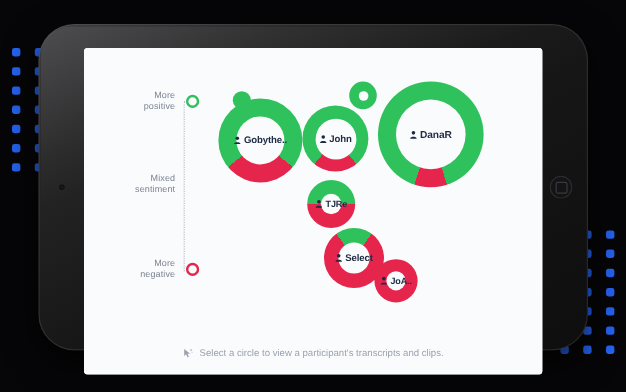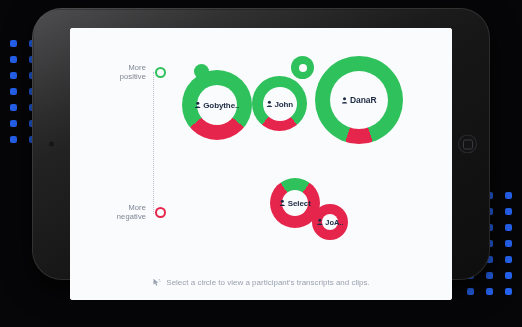--- a/index.html
+++ b/index.html
@@ -11,21 +11,21 @@
   }
 
   
   .dots{position:absolute;display:grid;gap:9px 12px;}
   .dots .dot{width:7px;height:7px;border-radius:2px;background:#2563f0;}
   #dots-left{left:10px;top:40px;grid-template-columns:repeat(3,7px);}
   #dots-right{right:10px;top:192px;grid-template-columns:repeat(3,7px);}
 
   
   .tablet{
-    position:absolute;left:32px;top:8px;width:458px;height:272px;
+    position:absolute;left:32px;top:20px;width:458px;height:272px;
     background:linear-gradient(150deg,#3a3a3c 0%,#262627 22%,#161617 55%,#0e0e0f 100%);
     border-radius:30px;
     box-shadow:0 10px 28px rgba(0,0,0,.75), inset 0 0 0 1px rgba(255,255,255,.10);
   }
   .tablet::before{ 
     content:"";position:absolute;inset:1.5px;border-radius:25px;
     background:linear-gradient(160deg,rgba(255,255,255,.10),rgba(255,255,255,0) 35%);
     pointer-events:none;
   }
   .camera{
@@ -173,20 +173,25 @@
 
         <div class="axis">
           <div class="axis-line"></div>
 
           <div class="axis-stop" id="stop-positive">
             <span class="lbl">More
 positive</span>
             <span class="marker m-pos"></span>
           </div>
 
+          <div class="axis-stop" id="stop-mixed">
+            <span class="lbl">Mixed
+sentiment</span>
+            <span class="marker m-mix"></span>
+          </div>
 
           <div class="axis-stop" id="stop-negative">
             <span class="lbl">More
 negative</span>
             <span class="marker m-neg"></span>
           </div>
         </div>
 
         <div id="bubble-layer" style="position:absolute;left:112px;top:18px;width:250px;height:210px;">
             <div class="bubble" style="left: 12px; top: 18px; width: 15px; height: 15px;">
@@ -220,20 +225,31 @@
             </div>
             <div class="bubble" style="left: 70px; top: 30px; width: 55px; height: 55px;">
               <div class="ring" style="background: conic-gradient(rgb(46, 193, 92) 0%, rgb(46, 193, 92) 39%, rgb(229, 37, 75) 39%, rgb(229, 37, 75) 61%, rgb(46, 193, 92) 61%, rgb(46, 193, 92) 100%);"></div>
               <div class="hole" style="width: 34px; height: 34px;"></div>
               <div class="name" style="font-size: 8px;">
                 <svg class="person-icon" viewBox="0 0 8 9">
      <circle cx="4" cy="2.1" r="2" fill="#1c2a43"></circle>
      <path d="M0.4 8.6 C0.4 5.9 7.6 5.9 7.6 8.6 Z" fill="#1c2a43"></path>
    </svg>
                 <span>John</span>
+              </div>
+            </div>
+            <div class="bubble" style="left: 74px; top: 92px; width: 40px; height: 40px;">
+              <div class="ring" style="background: conic-gradient(rgb(46, 193, 92) 0%, rgb(46, 193, 92) 25%, rgb(229, 37, 75) 25%, rgb(229, 37, 75) 75%, rgb(46, 193, 92) 75%, rgb(46, 193, 92) 100%);"></div>
+              <div class="hole" style="width: 17px; height: 17px;"></div>
+              <div class="name" style="font-size: 7.5px;">
+                <svg class="person-icon" viewBox="0 0 8 9">
+     <circle cx="4" cy="2.1" r="2" fill="#1c2a43"></circle>
+     <path d="M0.4 8.6 C0.4 5.9 7.6 5.9 7.6 8.6 Z" fill="#1c2a43"></path>
+   </svg>
+                <span>TJRe</span>
               </div>
             </div>
             <div class="bubble" style="left: 88px; top: 132px; width: 50px; height: 50px;">
               <div class="ring" style="background: conic-gradient(rgb(46, 193, 92) 0%, rgb(46, 193, 92) 10%, rgb(229, 37, 75) 10%, rgb(229, 37, 75) 90%, rgb(46, 193, 92) 90%, rgb(46, 193, 92) 100%);"></div>
               <div class="hole" style="width: 26px; height: 26px;"></div>
               <div class="name" style="font-size: 8px;">
                 <svg class="person-icon" viewBox="0 0 8 9">
      <circle cx="4" cy="2.1" r="2" fill="#1c2a43"></circle>
      <path d="M0.4 8.6 C0.4 5.9 7.6 5.9 7.6 8.6 Z" fill="#1c2a43"></path>
    </svg>

